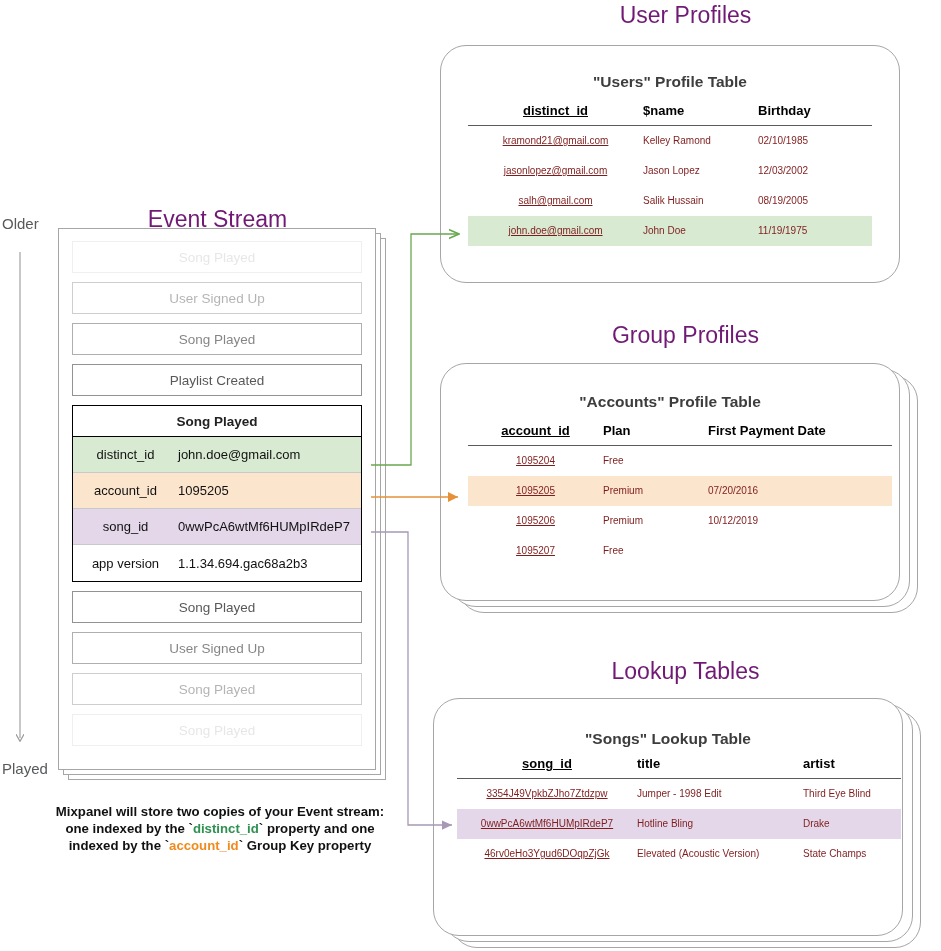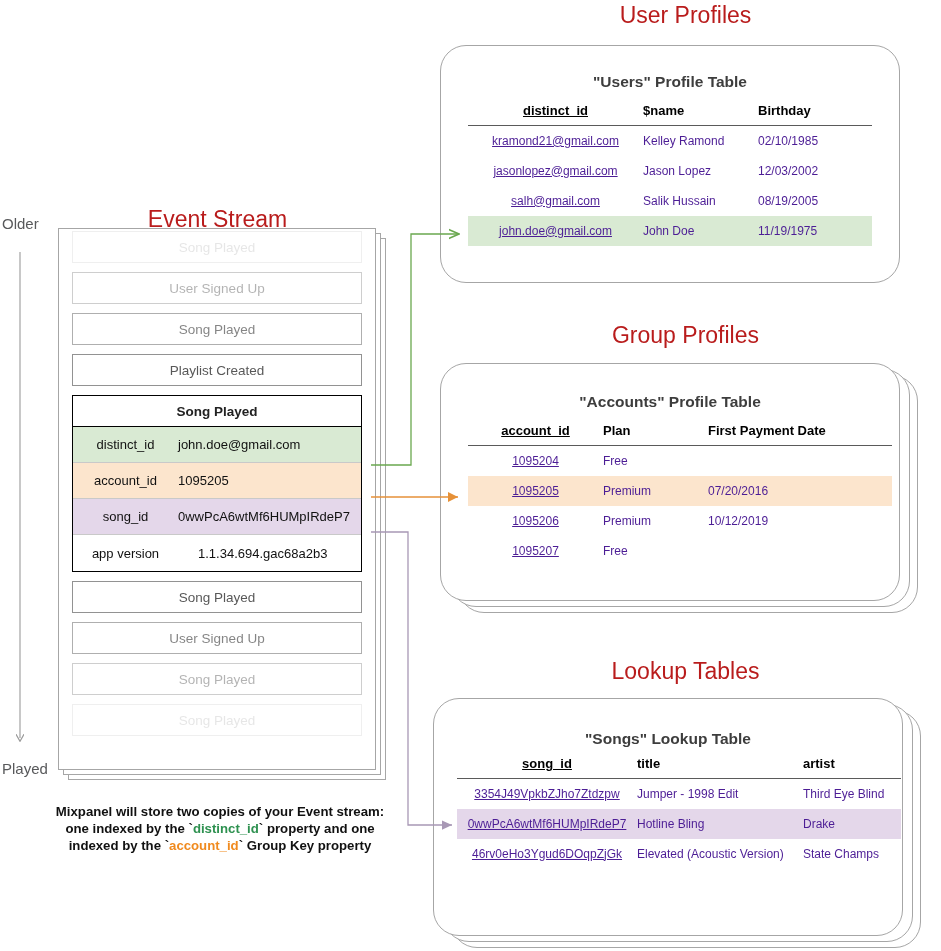--- a/index.html
+++ b/index.html
@@ -14,41 +14,41 @@
     width: 941px;
     height: 951px;
     overflow: hidden;
     background: #ffffff;
   }
 
   
   .section-title {
     position: absolute;
     font-size: 23px;
-    color: #b91c1c;
+    color: #701a75;
     text-align: center;
     white-space: nowrap;
     font-weight: 400;
   }
 
   
   #event-stream-wrap { position: absolute; left: 58px; top: 228px; width: 330px; height: 552px; }
   .es-stack {
     position: absolute;
     border: 1.4px solid #a6a6a6;
     background: #ffffff;
   }
   .es-stack.s2 { left: 10px; top: 10px; width: 318px; height: 542px; }
   .es-stack.s1 { left: 5px;  top: 5px;  width: 318px; height: 542px; }
   .es-main     { left: 0px;  top: 0px;  width: 318px; height: 542px; }
 
   .es-inner {
     position: absolute;
     left: 0; top: 0; width: 318px; height: 542px;
-    padding: 3px 14px;
+    padding: 13px 14px;
   }
   .ev {
     height: 32px;
     border: 1.2px solid #7f7f7f;
     background: #ffffff;
     display: flex; align-items: center; justify-content: center;
     font-size: 13.5px;
     color: #3b3b3b;
     margin-bottom: 9px;
   }
@@ -70,21 +70,21 @@
     border-bottom: 1.2px solid #000;
   }
   .ev-row {
     display: flex;
     height: 36px;
     align-items: center;
     border-bottom: 1px solid #c9c9c9;
     font-size: 13px;
     color: #111;
   }
-  .ev-row:last-child { border-bottom: none; gap: 20px; }
+  .ev-row:last-child { border-bottom: none; }
   .ev-row .k { width: 105px; text-align: center; }
   .ev-row .v { flex: 1; text-align: left; }
   .ev-row.green  { background: #d9ead3; }
   .ev-row.orange { background: #fce5cd; }
   .ev-row.purple { background: #e4d7ea; }
   .ev-row.plain  { background: #ffffff; }
 
   
   #timeline { position: absolute; left: 0px; top: 215px; width: 70px; height: 570px; }
   .tl-label {
@@ -121,22 +121,22 @@
     color: #000;
     padding: 0 0 7px 0;
     white-space: nowrap;
   }
   table.pt th.c0 { text-align: center; text-decoration: underline; }
   table.pt th.cx { text-align: left; }
   table.pt thead tr { border-bottom: 1.6px solid #5a5a5a; }
   table.pt td {
     padding: 0;
     height: 30px;
-    font-size: 12px;
-    color: #4c1d95;
+    font-size: 10px;
+    color: #7f1d1d;
     white-space: nowrap;
   }
   table.pt td.c0 { text-align: center; }
   table.pt td.c0 span.u { text-decoration: underline; }
   table.pt td.cx { text-align: left; }
   table.pt tbody tr.hl-green  td { background: #d9ead3; }
   table.pt tbody tr.hl-orange td { background: #fce5cd; }
   table.pt tbody tr.hl-purple td { background: #e4d7ea; }
 
   

